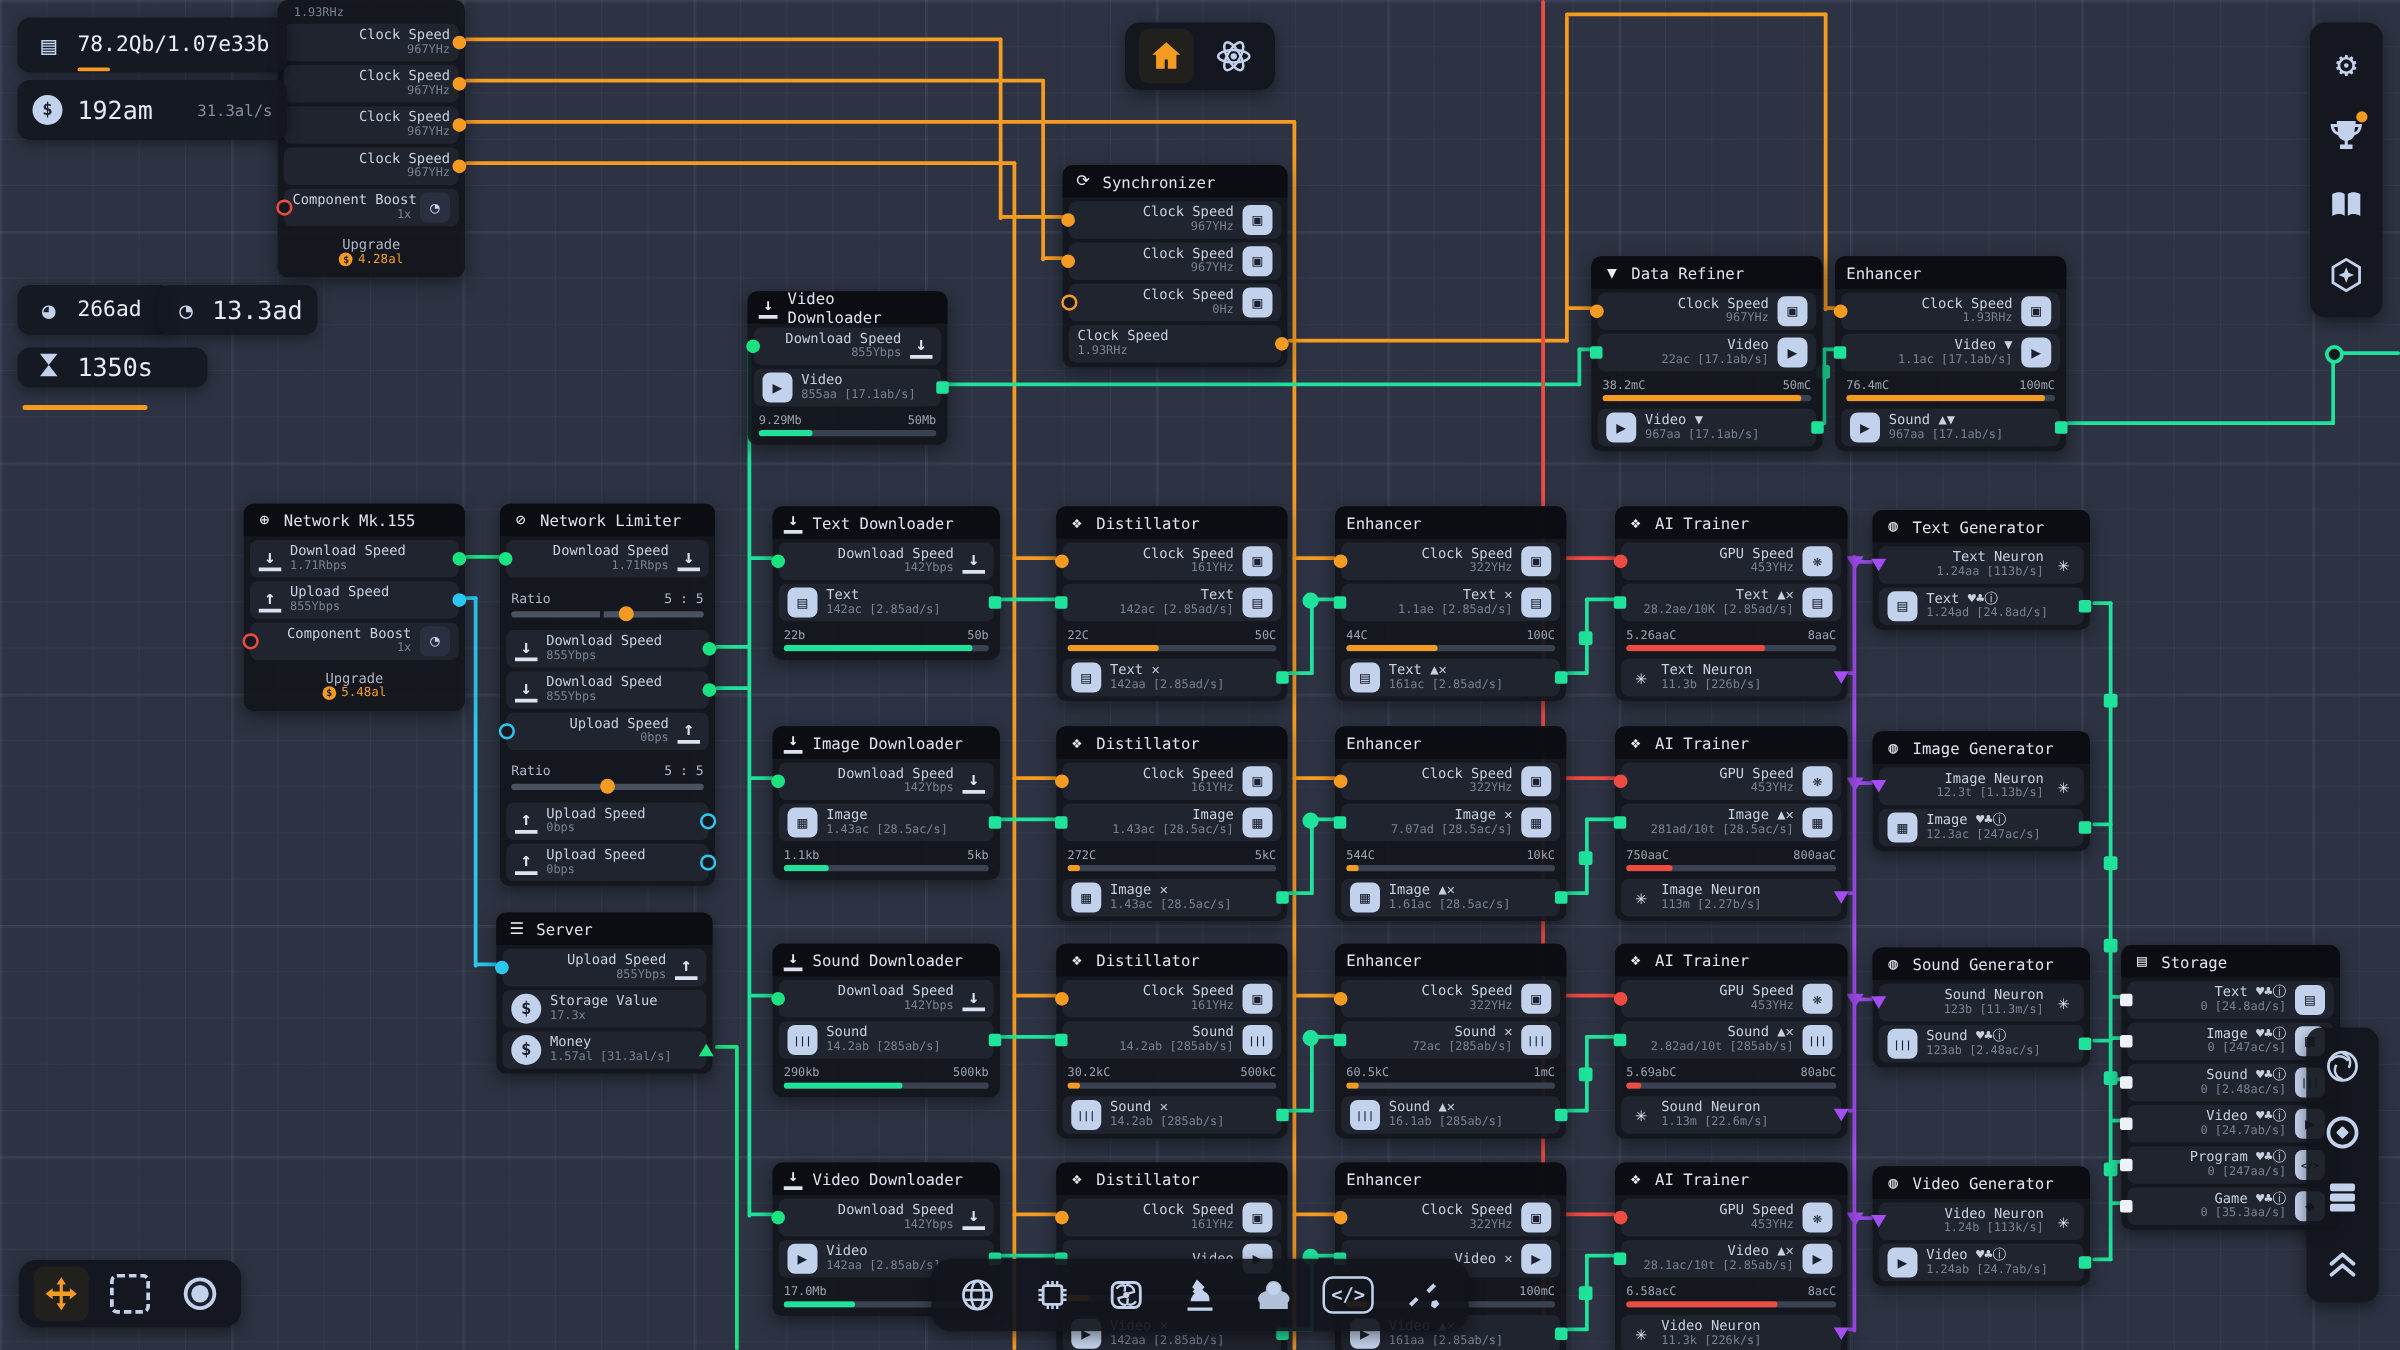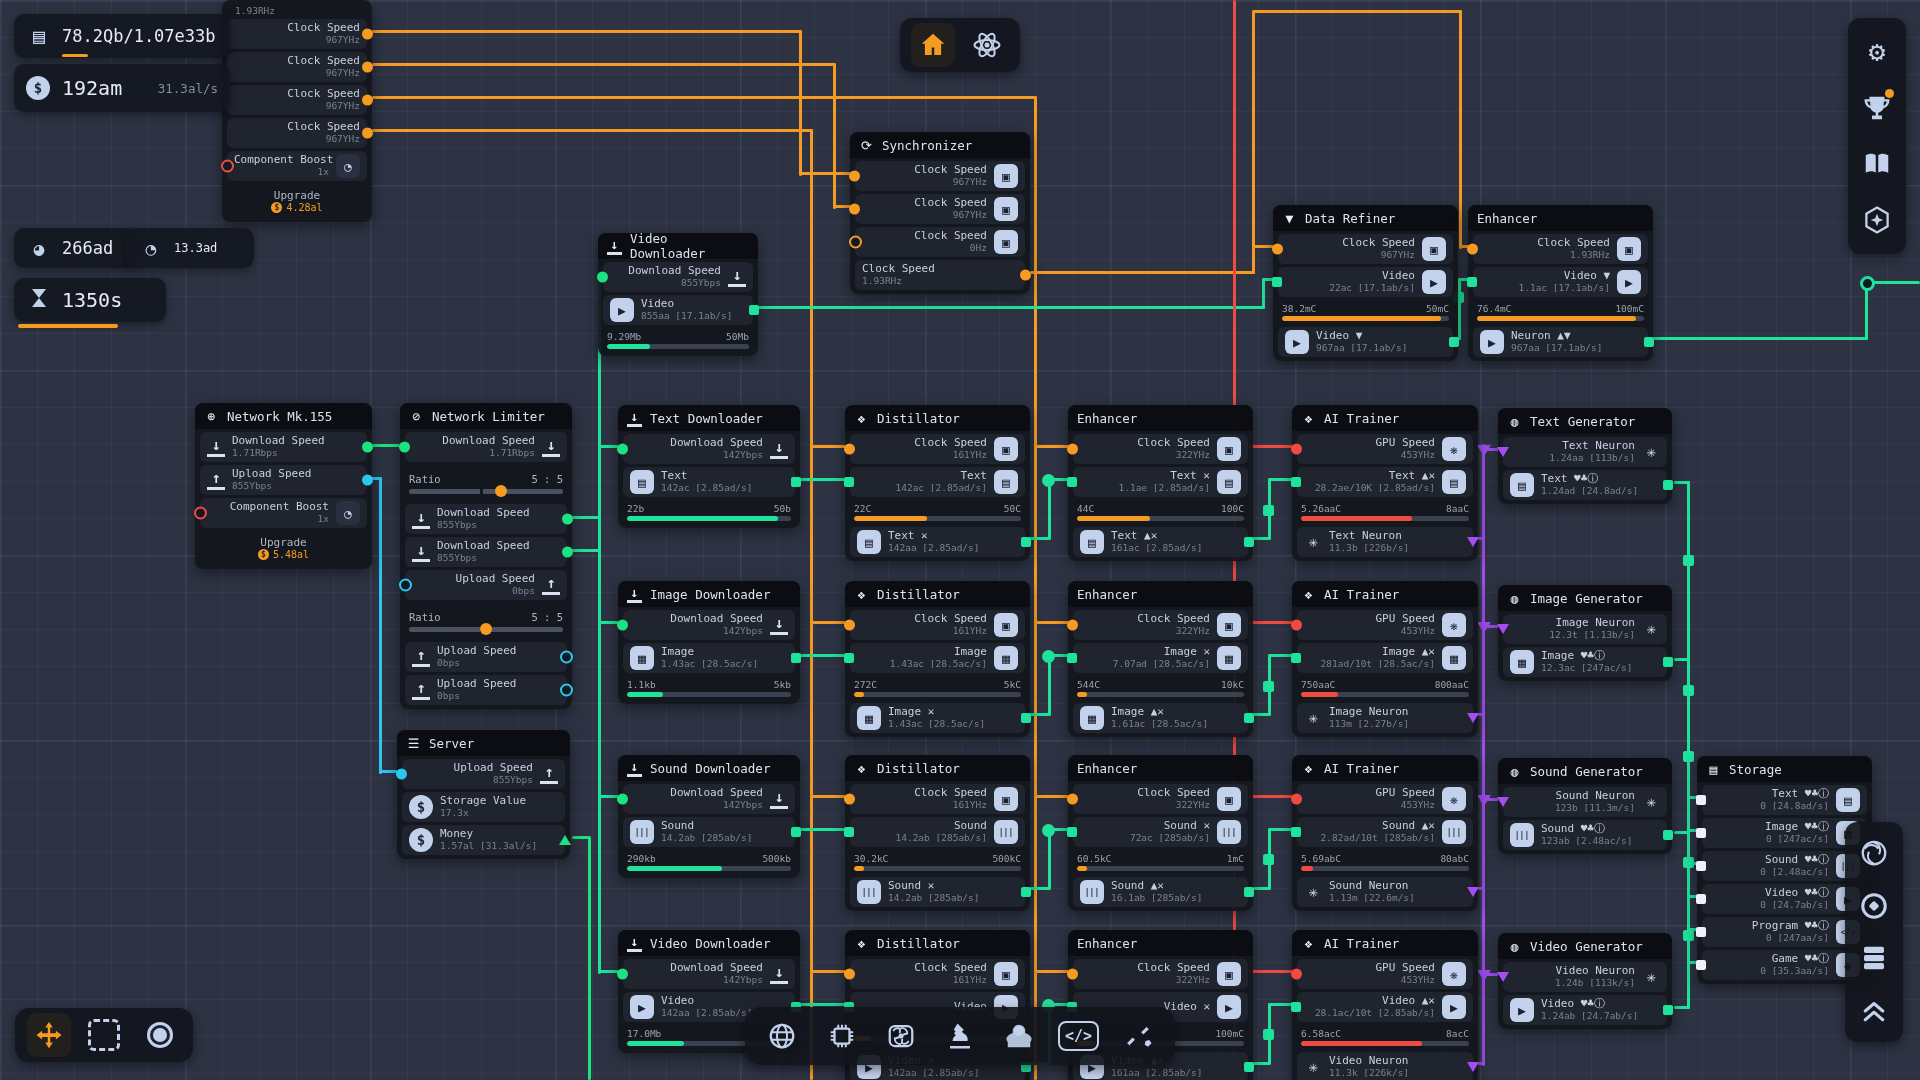--- a/index.html
+++ b/index.html
@@ -101,23 +101,23 @@
       </span>
     <span class="hval">192am</span>
     <span class="hrate">31.3al/s</span>
   </div>
   <div class="pill" style="left:14px;top:228px;width:100px;height:40px">
     <span class="hic" style="font-size:18px">◕</span>
     <span class="hval" style="font-size:17px">266ad</span>
   </div>
   <div class="pill" style="left:126px;top:228px;width:104px;height:40px">
     <span class="hic" style="font-size:18px">◔</span>
-    <span class="hval" style="font-size:12px">13.3ad</span>
+    <span class="hval" style="font-size:20px">13.3ad</span>
   </div>
-  <div class="pill" style="left:14px;top:278px;width:128px;height:44px">
+  <div class="pill" style="left:14px;top:278px;width:128px;height:32px">
     <span class="hic"><span class="hg"><i class="t"></i><i class="b"></i></span></span>
     <span class="hval">1350s</span>
   </div>
   <div class="bar" style="left:18px;top:324px;width:100px;height:4px"></div>
 
   <div class="panel" id="topPanel" style="left:900px;top:18px;width:120px;height:54px">
       <div class="pbtn act">
         <svg viewBox="0 0 24 24">
           <path d="M12 3 3 11h2.5v9h5.5v-6h2v6h5.5v-9H21z"></path>
         </svg>
@@ -549,21 +549,21 @@
             <span>100mC</span>
           </div>
           <div class="ptrack">
             <div class="pfill" style="width: 95%; background: rgb(245, 155, 34);"></div>
           </div>
         </div>
         <div class="row">
           <span class="port pR p-sq" style="background: rgb(31, 227, 155);"></span>
           <span class="ib">▶</span>
           <div class="labs">
-            <div class="lab">Neuron ▲▼</div>
+            <div class="lab">Sound ▲▼</div>
             <div class="val">967aa [17.1ab/s]</div>
           </div>
         </div>
       </div>
     </div>
     <div class="node" style="left: 195px; top: 403px; width: 177px;">
       <div class="ntitle">
         <span class="tic">⊕</span>
         <span>Network Mk.155</span>
       </div>

